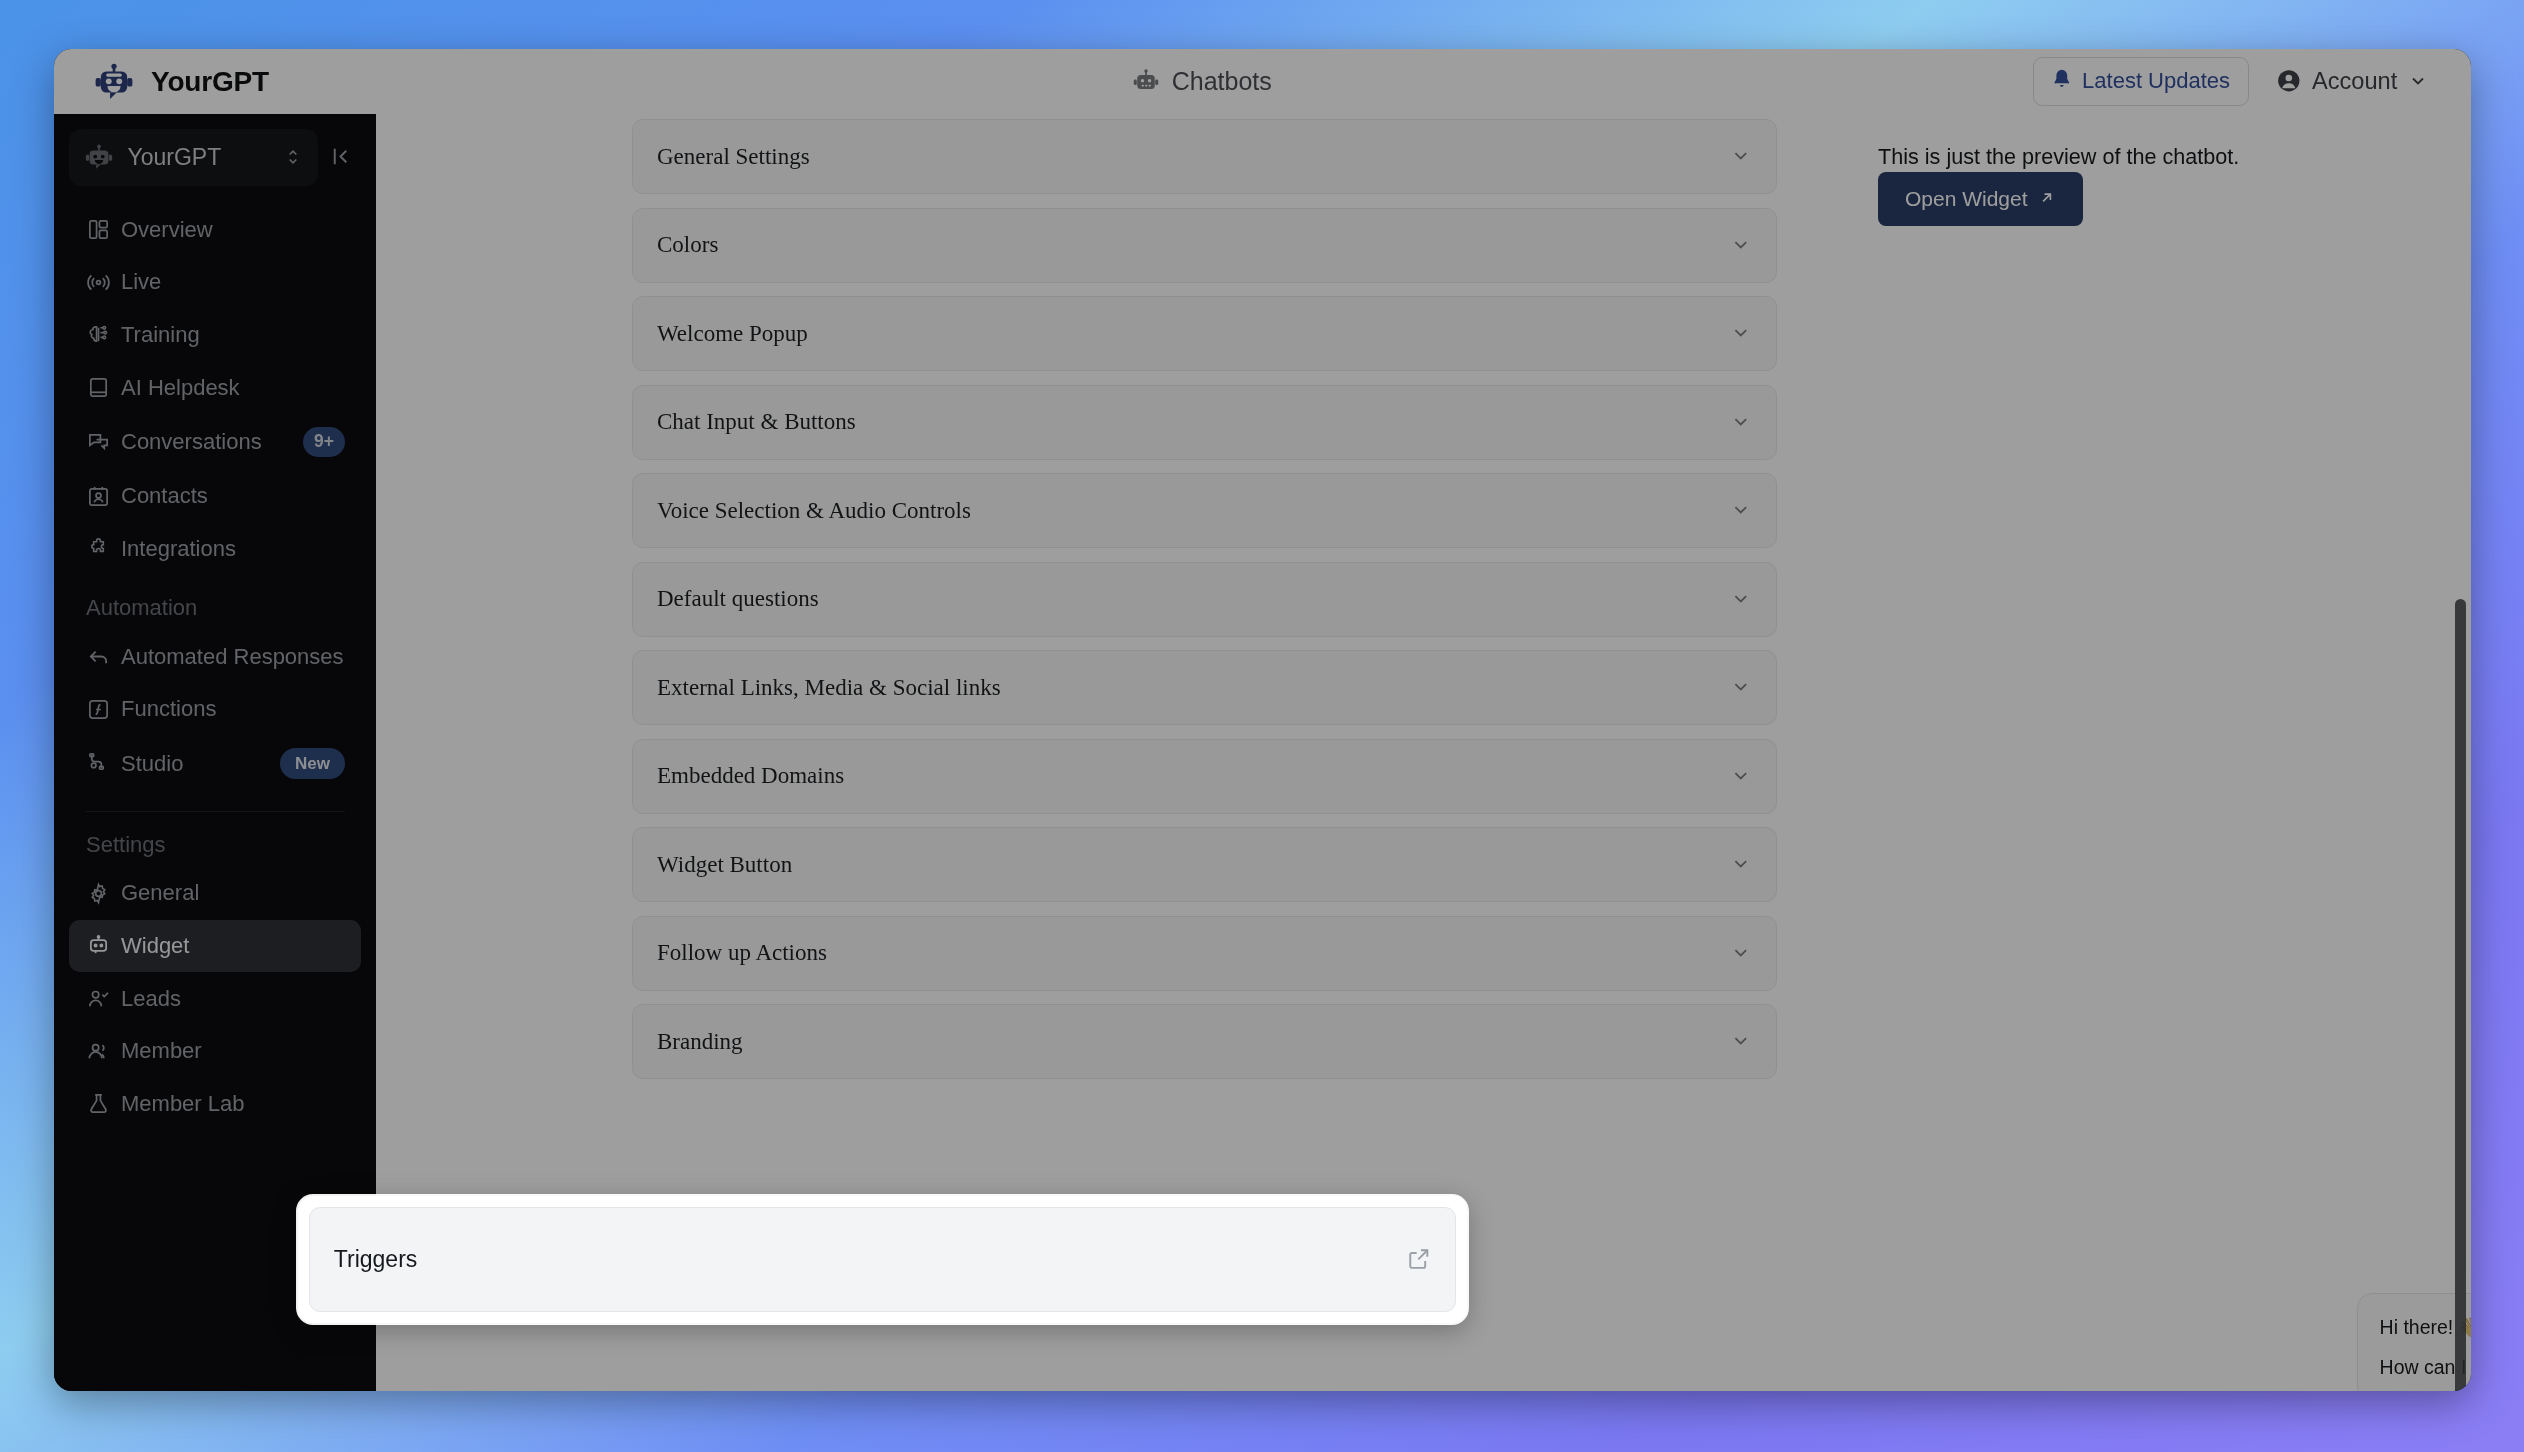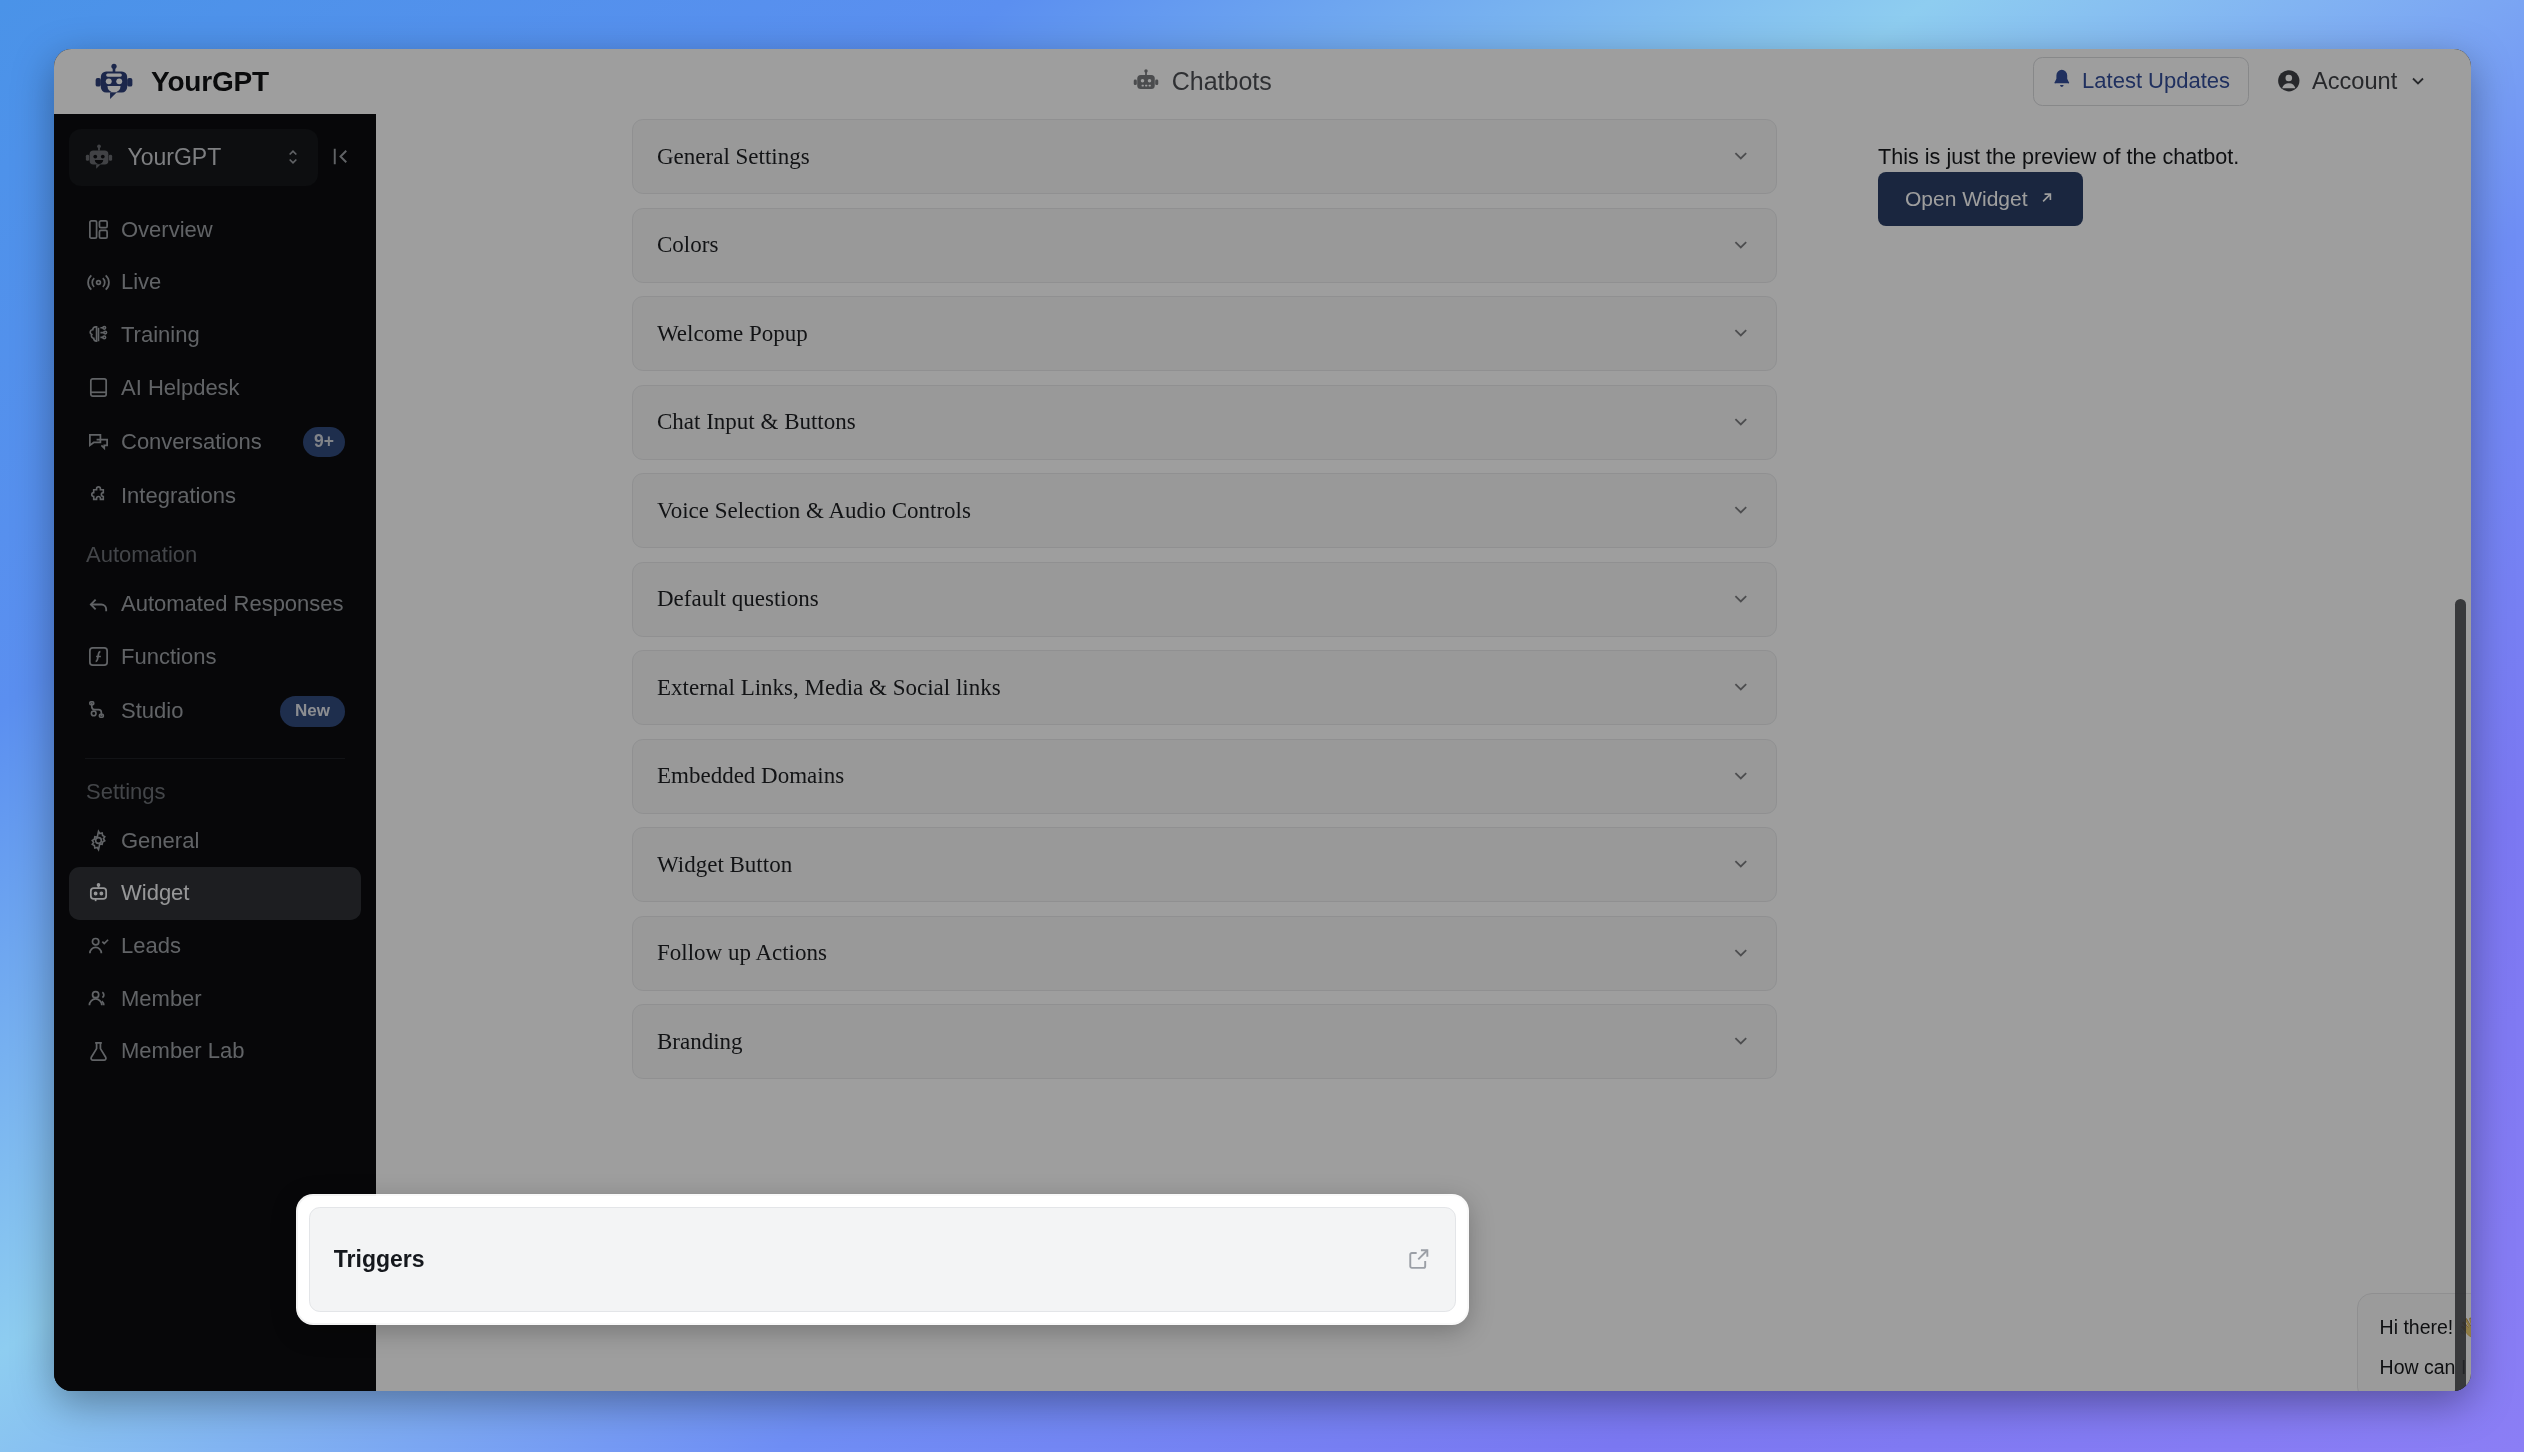--- a/index.html
+++ b/index.html
@@ -140,21 +140,21 @@
     padding: 10.8px;
     z-index: 30;
     box-shadow: 0 0 0 2px rgba(255,255,255,.95), 0 6.7px 27px rgba(0,0,0,.28);
   }
   #triggers-row {
     background:#f3f4f5; border:0.7px solid #e3e5e8;
     border-radius: 10.8px; height: 105px;
     display:flex; align-items:center; padding: 0 24px;
     cursor:pointer;
   }
-  #triggers-row .t { flex:1; font-size: 23px; color:#15181d; font-weight:700;}
+  #triggers-row .t { flex:1; font-size: 23px; color:#15181d; font-weight:400;}
 
   
   #preview {
     position:absolute; left: 1448px; top: 0;
     width: 647px; height: 1277px;
     padding: 30px 0 0 54px;
   }
   #preview .note { font-size: 21.6px; color:#15181d; }
   #open-widget {
     margin-top: 2px;
@@ -333,20 +333,31 @@
         <span class="ico">
           <svg viewBox="0 0 24 24" width="23" height="23" fill="none" stroke="#9aa0aa" stroke-width="1.8">
               <path d="M3 5h11v8H7l-4 3V5z"></path>
               <path d="M10 10h11v6h-3v3l-3-3"></path>
             </svg>
         </span>
         <span class="txt">Conversations</span>
         <span class="badge-count">9+</span>
       </div>
 
+      <div class="nav-item">
+        <span class="ico">
+          <svg viewBox="0 0 24 24" width="23" height="23" fill="none" stroke="#9aa0aa" stroke-width="1.8">
+              <rect x="3" y="4" width="18" height="17" rx="2"></rect>
+              <circle cx="12" cy="11" r="2.6"></circle>
+              <path d="M7.5 18a4.8 4.8 0 0 1 9 0"></path>
+              <path d="M8 2v3M16 2v3"></path>
+            </svg>
+        </span>
+        <span class="txt">Contacts</span>
+      </div>
 
       <div class="nav-item">
         <span class="ico">
           <svg viewBox="0 0 24 24" width="23" height="23" fill="none" stroke="#9aa0aa" stroke-width="1.7">
               <path d="M10 4a2 2 0 1 1 4 0v1h3v3a2 2 0 1 0 0 4v3h-3v-1a2 2 0 1 0-4 0v1H7v-3a2 2 0 1 1 0-4V5h3z"></path>
             </svg>
         </span>
         <span class="txt">Integrations</span>
       </div>
 

